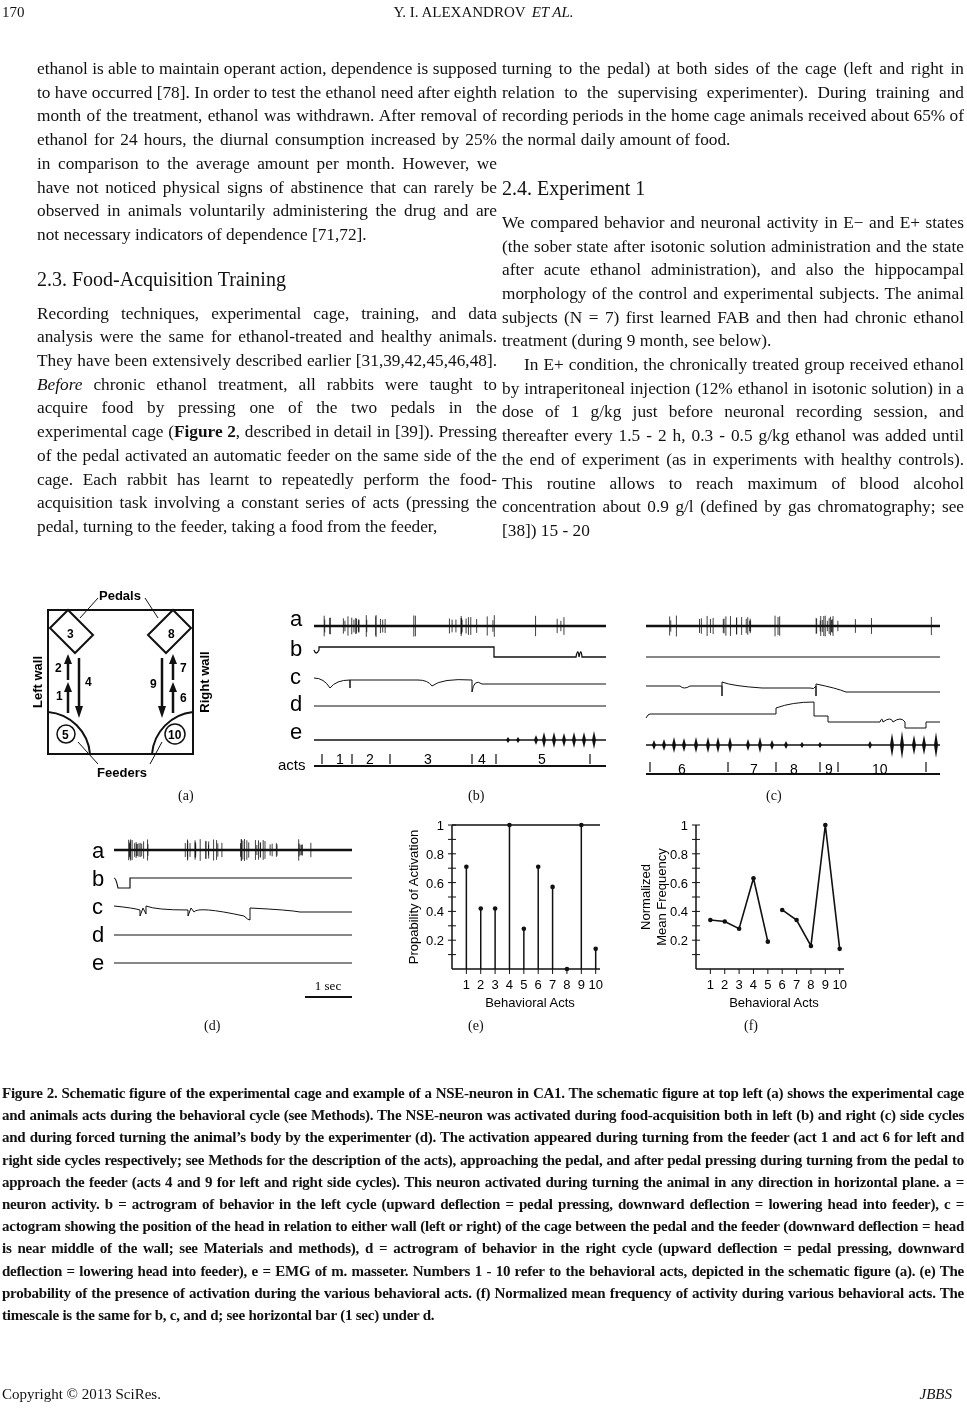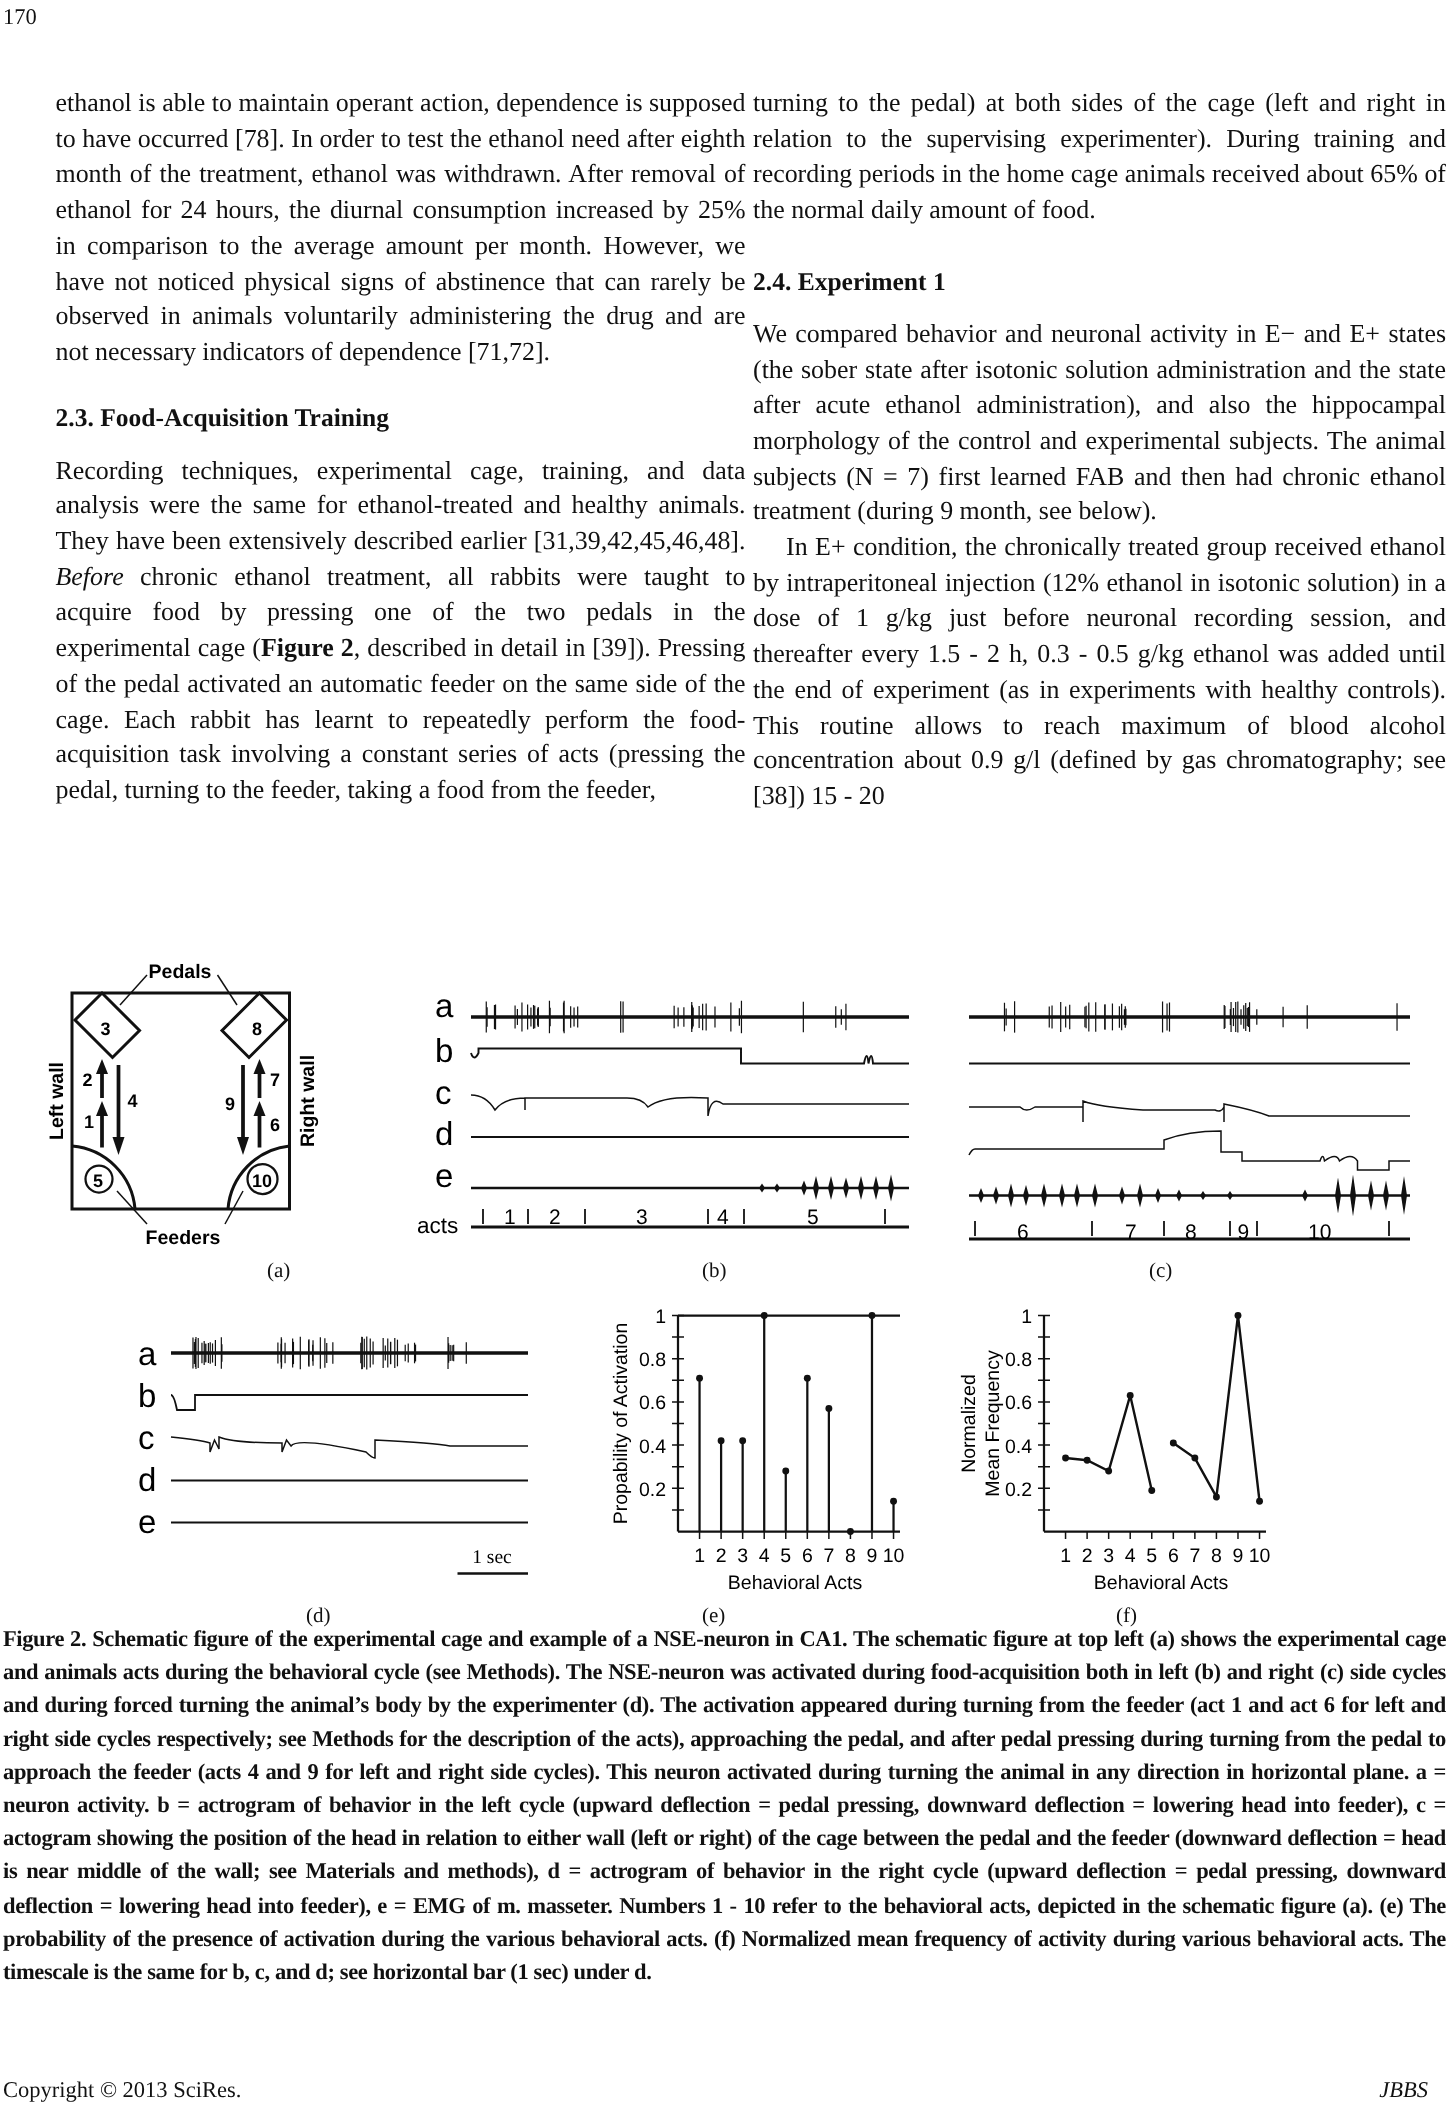--- a/index.html
+++ b/index.html
@@ -6,33 +6,34 @@
   body { width:967px; height:1414px; position:relative; overflow:hidden; font-family:"Liberation Serif", serif; color:#111; }
   .hdr { position:absolute; top:4px; left:0; width:967px; height:24px; font-size:15px; }
   .hdr .pnum { position:absolute; left:2px; top:0; }
   .hdr .run { position:absolute; left:0; width:967px; text-align:center; top:0; }
   .hdr .run i { margin-left:6px; }
   .col { position:absolute; font-size:17.3px; line-height:23.7px; text-align:justify; }
   .col p { margin:0; }
   .col .indent { text-indent:22px; }
   .left { left:2px; top:57px; width:460px;margin-left:35px; }
   .right { left:502px; top:57px; width:462px; }
-  h3 { font-family:"Liberation Serif", serif; font-weight:bold; font-size:17px; margin:20px 0 11px 0; line-height:24px; }
-  .fig { position:absolute; left:0; top:622px; width:869px; height:470px; }
+  h3 { font-family:"Liberation Serif", serif; font-weight:normal; font-size:20px; margin:20px 0 11px 0; line-height:24px; }
+  .fig { position:absolute; left:0; top:570px; width:869px; height:470px; }
   .sublabel { position:absolute; font-size:14px; font-family:"Liberation Serif", serif; }
   .caption { position:absolute; left:2px; top:1082px; width:962px; font-family:"Liberation Serif", serif; font-weight:bold; font-size:15px; line-height:22.2px; text-align:justify; letter-spacing:-0.25px; }
   .footer { position:absolute; top:1386px; left:2px; width:962px; font-size:15px; }
   .footer .jn { position:absolute; right:12px; top:0; font-weight:normal; font-style:italic; }
   svg text { font-family:"Liberation Sans", sans-serif; }
 </style>
 </head>
 <body>
 
 <div class="hdr">
   <span class="pnum">170</span>
+  <div class="run"><span>Y. I. ALEXANDROV</span><i>ET AL.</i></div>
 </div>
 
 <div class="col left">
   <p>ethanol is able to maintain operant action, dependence is supposed to have occurred [78]. In order to test the ethanol need after eighth month of the treatment, ethanol was withdrawn. After removal of ethanol for 24 hours, the diurnal consumption increased by 25% in comparison to the average amount per month. However, we have not noticed physical signs of abstinence that can rarely be observed in animals voluntarily administering the drug and are not necessary indicators of dependence [71,72].</p>
   <h3>2.3. Food-Acquisition Training</h3>
   <p><span>Recording techniques, experimental cage, training, and data analysis were the same for ethanol-treated and healthy animals. They have been extensively described earlier [31,39,42,45,46,48]. </span><i>Before</i><span> chronic ethanol treatment, all rabbits were taught to acquire food by pressing one of the two pedals in the experimental cage (</span><b>Figure 2</b><span>, described in detail in [39]). Pressing of the pedal activated an automatic feeder on the same side of the cage. Each rabbit has learnt to repeatedly perform the food-acquisition task involving a constant series of acts (pressing the pedal, turning to the feeder, taking a food from the feeder,</span></p>
 </div>
 
 <div class="col right">
   <p>turning to the pedal) at both sides of the cage (left and right in relation to the supervising experimenter). During training and recording periods in the home cage animals received about 65% of the normal daily amount of food.</p>

